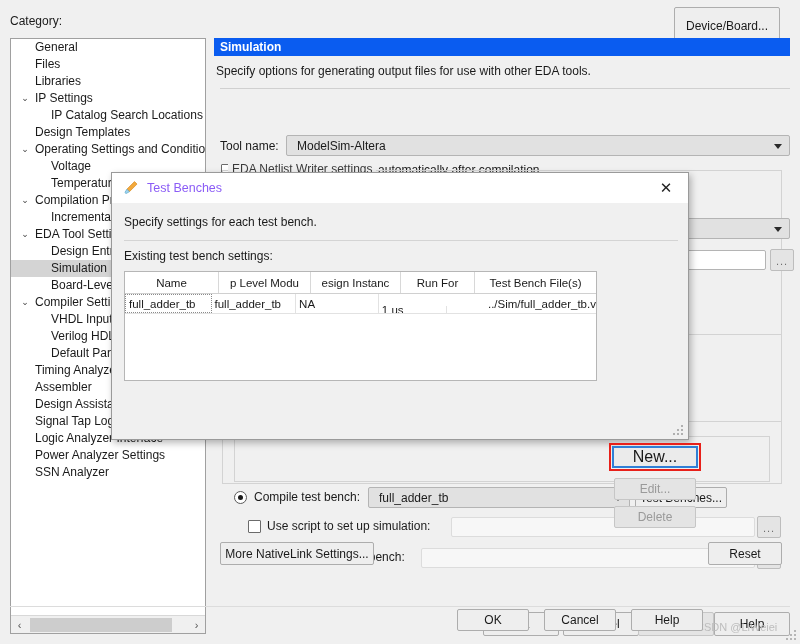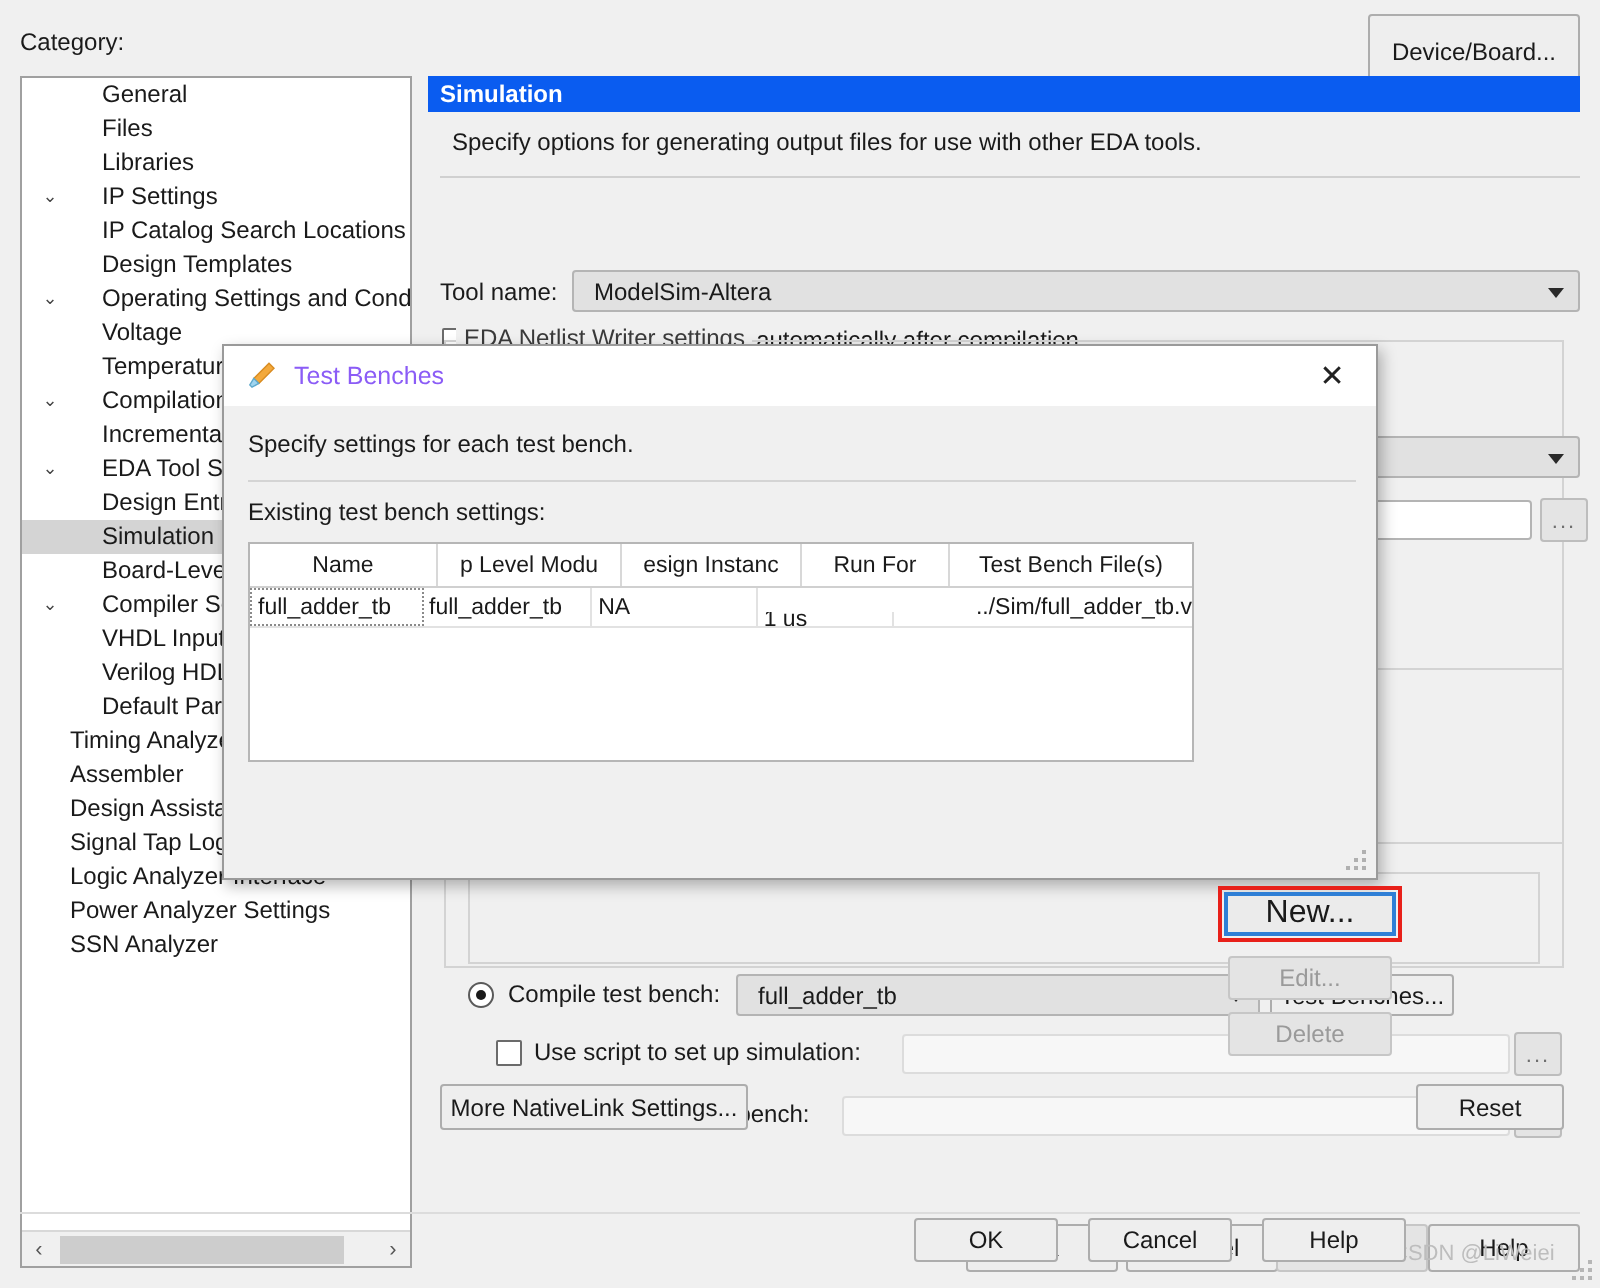--- a/index.html
+++ b/index.html
@@ -24,21 +24,21 @@
     font-size: 12px;
     color: #1a1a1a;
     text-align: center;
     line-height: 1;
     display: flex; align-items: center; justify-content: center;
     cursor: default;
     padding: 0 6px;
     white-space: nowrap;
   }
   .btn.disabled { color: #9a9a9a; background: #e4e4e4; border-color: #c6c6c6; }
-  .device-board-btn { position: absolute; right: 10px; top: 7px; width: 106px; height: 38px; }
+  .device-board-btn { position: absolute; right: 20px; top: 7px; width: 106px; height: 38px; }
 
   
   .tree-panel {
     position: absolute; left: 10px; top: 38px;
     width: 196px; height: 596px;
     background: #ffffff;
     border: 1px solid #a0a0a0;
   }
   .tree-scroll { position: absolute; left: 0; top: 0; right: 0; bottom: 18px; overflow: hidden; }
   .tree-item {
@@ -49,21 +49,21 @@
     position: relative;
     cursor: default;
   }
   .tree-item .arrow {
     position: absolute; left: 8px; top: 0;
     width: 12px; height: 17px; line-height: 17px;
     font-size: 9px; color: #444;
     text-align: center;
   }
   .tree-item .lbl { display: inline-block; }
-  .tree-item.d0 .lbl { margin-left: 32px; }
+  .tree-item.d0 .lbl { margin-left: 16px; }
   .tree-item.d1 .lbl { margin-left: 16px; }
   .tree-item.d2 .lbl { margin-left: 32px; }
   .tree-item.selected { background: #d4d4d4; }
   .tree-hscroll {
     position: absolute; left: 0; right: 0; bottom: 0; height: 18px;
     background: #f0f0f0; border-top: 1px solid #d8d8d8;
     display: flex; align-items: center;
   }
   .tree-hscroll .arrowbox {
     width: 17px; height: 17px; display: flex; align-items: center; justify-content: center;
@@ -76,21 +76,21 @@
     position: absolute; left: 214px; top: 38px;
     width: 576px; height: 560px;
     background: #f0f0f0;
   }
   .section-header {
     position: absolute; left: 0; top: 0; width: 576px; height: 18px;
     background: #0a5cf0; color: #ffffff;
     font-weight: bold; font-size: 12px;
     line-height: 18px; padding-left: 6px;
   }
-  .desc-text { position: absolute; left: 12px; top: 26px; font-size: 12px; }
+  .desc-text { position: absolute; left: 2px; top: 26px; font-size: 12px; }
   .hr { position: absolute; background: #d0d0d0; height: 1px; }
 
   .toolname-label { position: absolute; left: 6px; top: 101px; font-size: 12px; }
   .combo {
     background: #e1e1e1;
     border: 1px solid #b4b4b4;
     border-radius: 2px;
     position: absolute;
     display: flex; align-items: center;
     padding-left: 10px;

